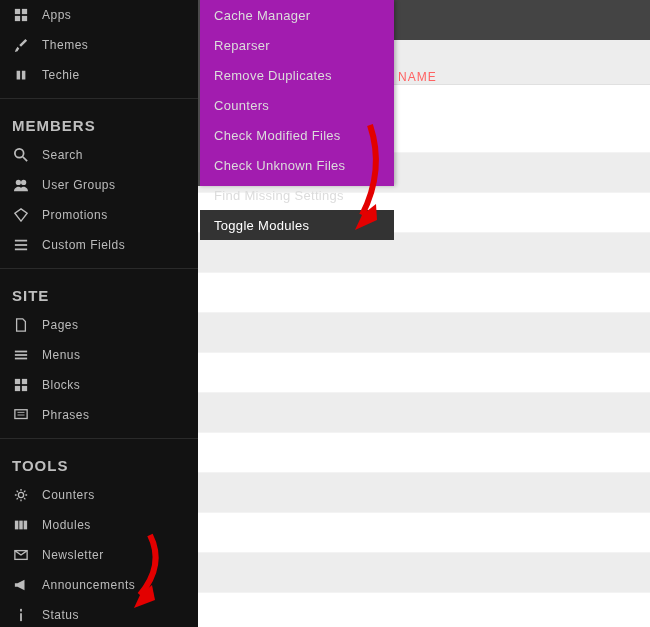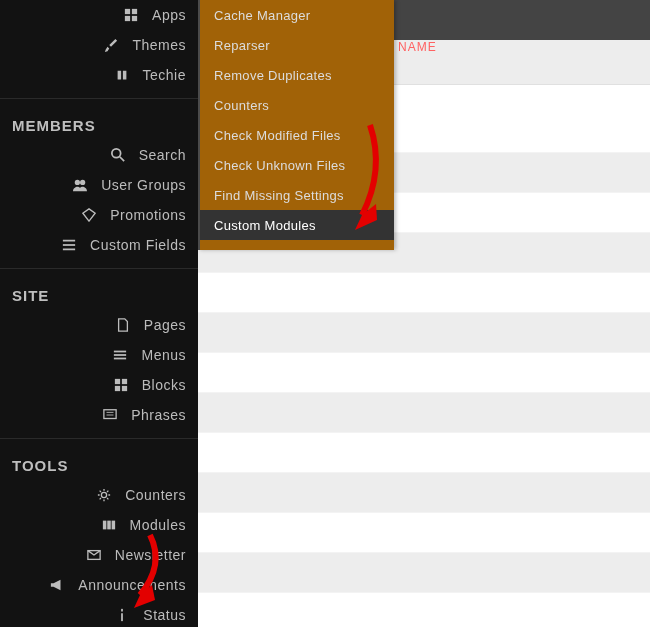--- a/index.html
+++ b/index.html
@@ -22,22 +22,21 @@
     overflow: hidden;
   }
   .sidebar .item {
     display: flex;
     align-items: center;
     height: 30px;
     padding: 0 12px;
     cursor: pointer;
     letter-spacing: 0.5px;
     color: #bcbcbc;
-    font-size: 14px;
-    justify-content: flex-end;
+    font-size: 12px;
   }
   .sidebar .item.active {
     background: #ff6c6c;
     color: #fff;
   }
   .sidebar .item .icon {
     width: 18px;
     display: inline-flex;
     justify-content: center;
     align-items: center;
@@ -50,22 +49,22 @@
     letter-spacing: 1px;
     font-weight: bold;
     color: #bfbfbf;
     border-top: 1px solid #2a2a2a;
     margin-top: 8px;
   }
   .submenu {
     position: absolute;
     left: 198px; top: 0;
     width: 196px;
-    height: 250px;
-    background: #a16207;
+    height: 186px;
+    background: #a21caf;
     color: #dcdcdc;
     box-shadow: 2px 0 4px rgba(0,0,0,0.25);
     border-left: 2px solid #4a4a4a;
   }
   .submenu .sub-item {
     display: flex;
     align-items: center;
     height: 30px;
     padding: 0 14px;
     cursor: pointer;
@@ -87,21 +86,21 @@
     height: 40px;
     background: #444444;
   }
   .header-row {
     position: absolute;
     top: 40px; left: 0; right: 0;
     height: 45px;
     background: #ededed;
     border-bottom: 1px solid #e0e0e0;
     display: flex;
-    align-items: flex-start;
+    align-items: flex-end;
   }
   .header-row .col-check { width: 200px; }
   .header-row .col-name {
     flex: 1;
     color: #ff6262;
     font-size: 12px;
     letter-spacing: 1px;
     text-align: left;
   }
   .rows {
@@ -167,21 +166,21 @@
   <div class="sub-item">
       <span>Check Modified Files</span>
     </div>
   <div class="sub-item">
       <span>Check Unknown Files</span>
     </div>
   <div class="sub-item">
       <span>Find Missing Settings</span>
     </div>
   <div class="sub-item active">
-      <span>Custom Modules</span>
+      <span>Toggle Modules</span>
     </div>
 </div>
 
 <div class="sidebar">
 
   <div class="item">
     <span class="icon">
         <svg viewBox="0 0 16 16">
           <rect x="1" y="1" width="6" height="6"></rect>
           <rect x="9" y="1" width="6" height="6"></rect>

